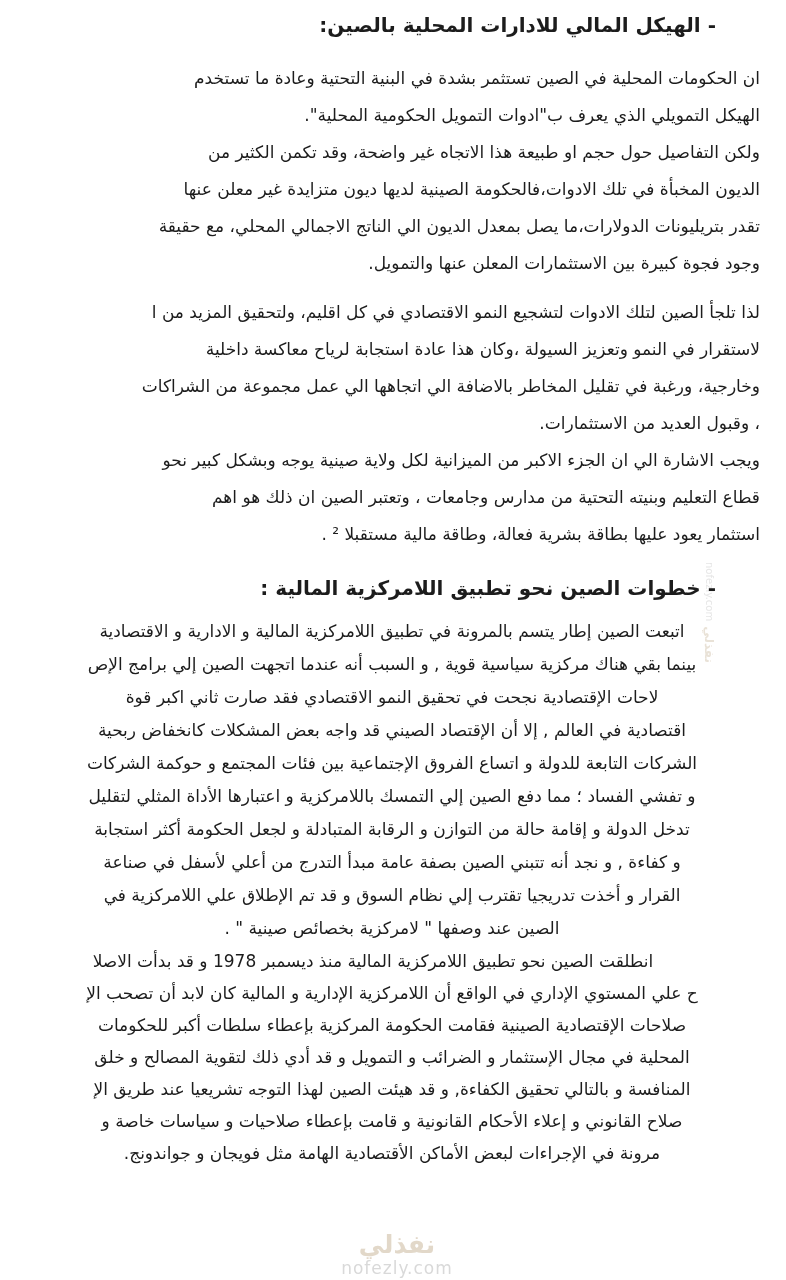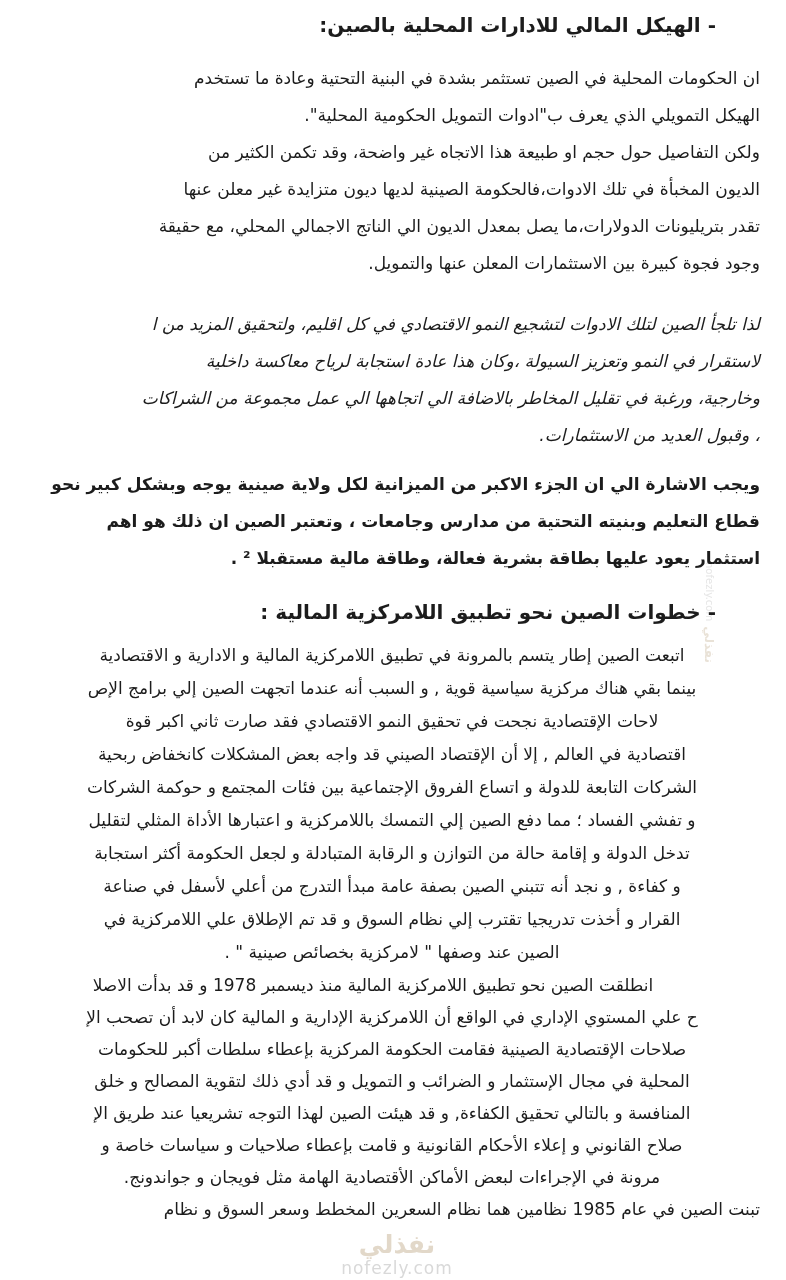--- a/index.html
+++ b/index.html
@@ -33,22 +33,22 @@
     margin: 0;
     text-align: right;
     white-space: pre-line;
     position: relative;
     z-index: 1;
   }
   .s1 { line-height: 37px; }
   .mt-h1 { margin-top: 12px; }
   .mt-p1 { margin-top: 22px; }
   .mt-p2 { }
-  .mt-p3 { margin-top: 24px; font-style: italic; }
-  .mt-p4 { margin-top: 12px; font-weight: bold; }
+  .mt-p3 { margin-top: 12px; }
+  .mt-p4 { margin-top: 0; }
   .mt-h2 { margin-top: 46px; }
   .mt-h3 { margin-top: 22px; }
   .p5 { line-height: 33px; margin-top: 14px; text-align: center; }
   .p6 { line-height: 32px; text-indent: 38px; text-align: center; }
   .p7 { line-height: 33px; }
 
   
   .wm-bottom {
     position: absolute;
     left: 322px; top: 1220px;
@@ -122,21 +122,20 @@
 الصين عند وصفها " لامركزية بخصائص صينية " .</p>
 
   <p class="para p6">انطلقت الصين نحو تطبيق اللامركزية المالية منذ ديسمبر 1978 و قد بدأت الاصلا
 ح  علي المستوي الإداري في الواقع أن اللامركزية الإدارية و المالية كان لابد أن تصحب الإ
 صلاحات الإقتصادية الصينية  فقامت الحكومة المركزية بإعطاء سلطات أكبر للحكومات
 المحلية في  مجال الإستثمار و الضرائب و التمويل و قد أدي ذلك لتقوية المصالح و خلق
 المنافسة  و بالتالي تحقيق الكفاءة, و قد هيئت الصين لهذا التوجه تشريعيا عند طريق الإ
 صلاح القانوني و إعلاء الأحكام القانونية  و قامت بإعطاء صلاحيات و سياسات خاصة و
 مرونة في الإجراءات لبعض الأماكن الأقتصادية الهامة مثل فويجان و جواندونج.</p>
 
-  <p class="para p7">تبنت الصين في عام 1985 نظامين هما نظام السعرين المخطط وسعر السوق و نظام</p>
 
   <div class="wm-side">
     <span class="wm-logo">نفذلي</span>
     <span class="wm-domain">nofezly.com</span>
   </div>
 
   <div class="wm-bottom">
     <div class="wm-logo">نفذلي</div>
     <div class="wm-domain">nofezly.com</div>
   </div>

